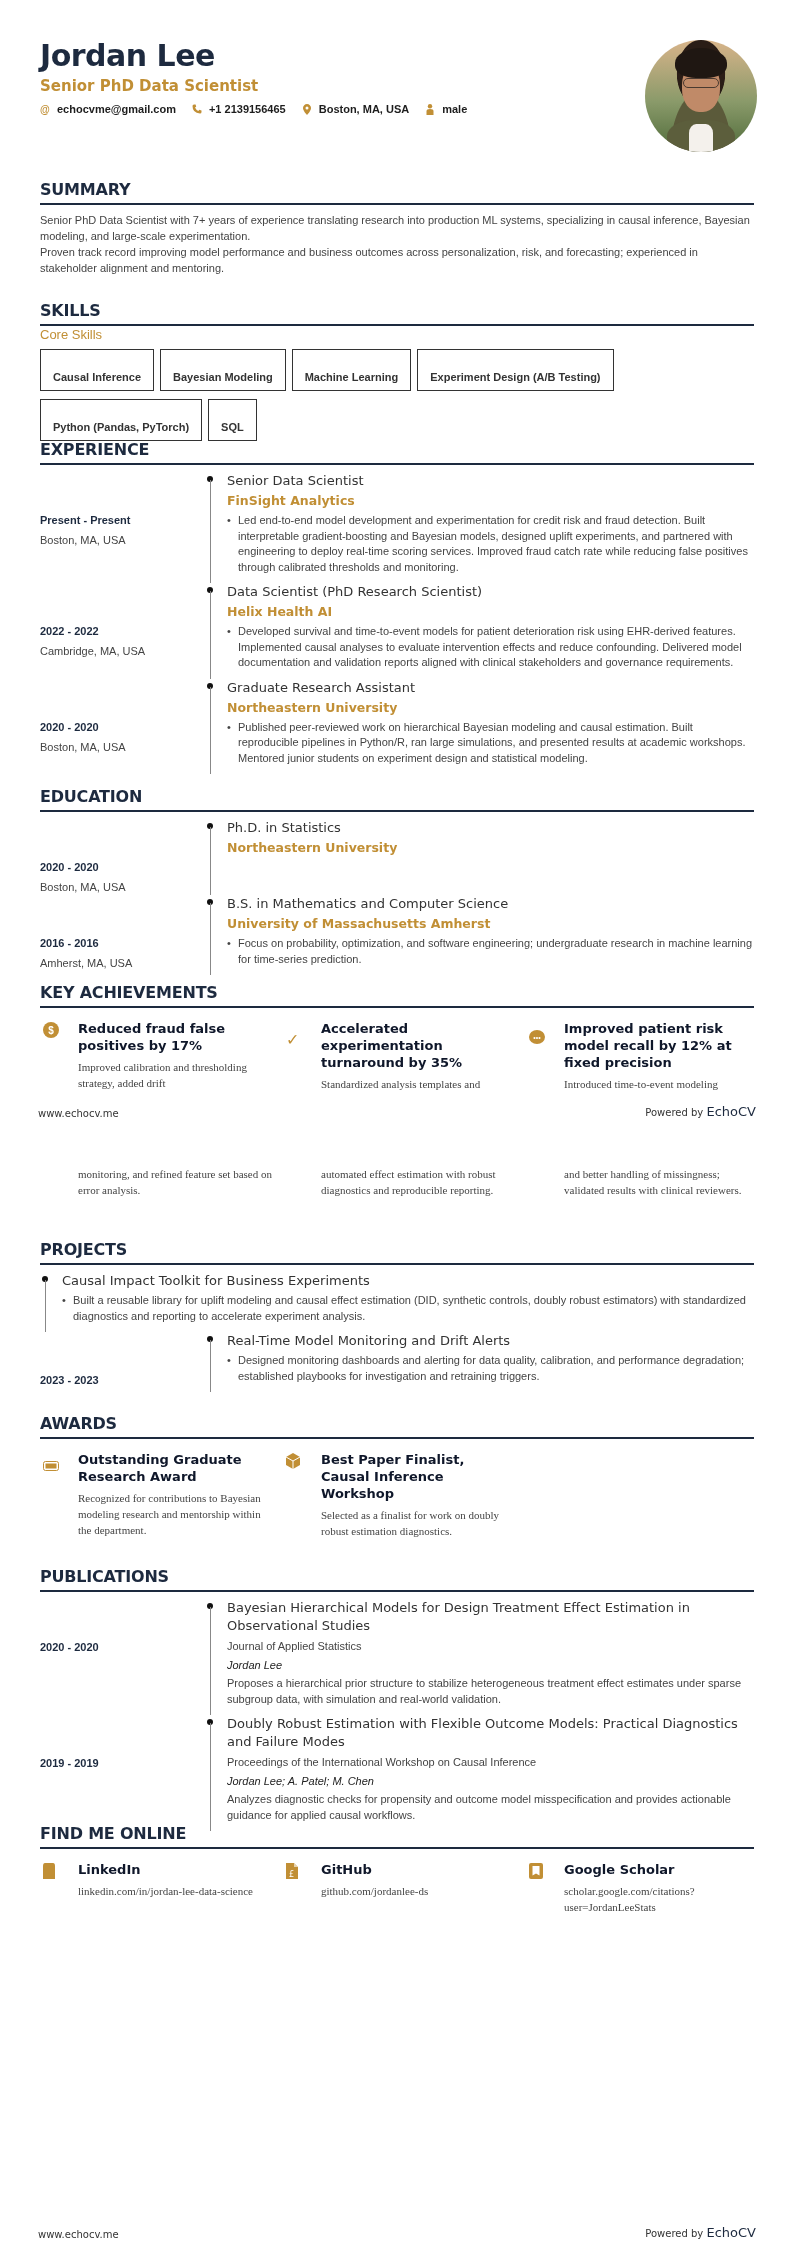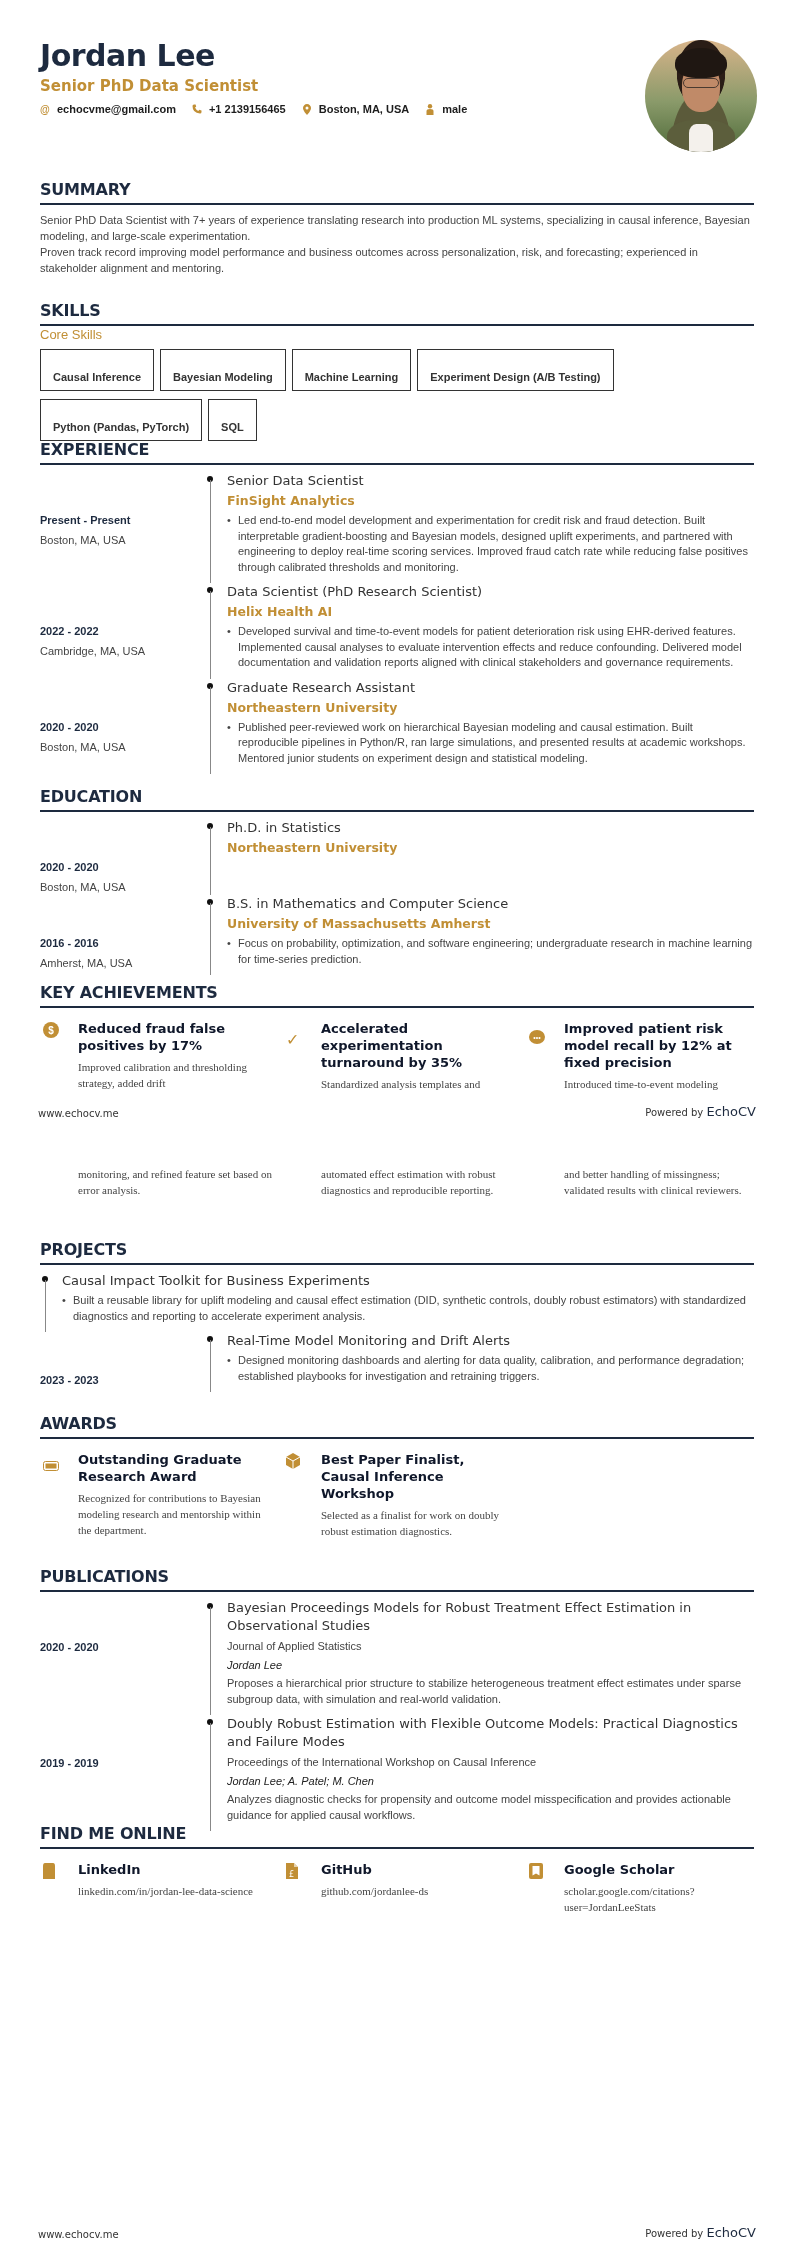--- a/index.html
+++ b/index.html
@@ -371,21 +371,21 @@
     <div style="margin-top:7px;">
       <div class="tl-row">
         <div class="tl-left">
             <div class="tl-date">2020 - 2020</div>
           </div>
         <div class="tl-axis">
             <div class="tl-dot"></div>
             <div class="tl-line"></div>
           </div>
         <div class="tl-body">
-          <div class="tl-role">Bayesian Proceedings Models for Robust Treatment Effect Estimation in Observational Studies</div>
+          <div class="tl-role">Bayesian Hierarchical Models for Design Treatment Effect Estimation in Observational Studies</div>
           <div class="pub-venue">Journal of Applied Statistics</div>
           <div class="pub-authors">Jordan Lee</div>
           <div class="pub-desc">Proposes a hierarchical prior structure to stabilize heterogeneous treatment effect estimates under sparse subgroup data, with simulation and real-world validation.</div>
         </div>
       </div>
       <div class="tl-row">
         <div class="tl-left">
             <div class="tl-date">2019 - 2019</div>
           </div>
         <div class="tl-axis">

